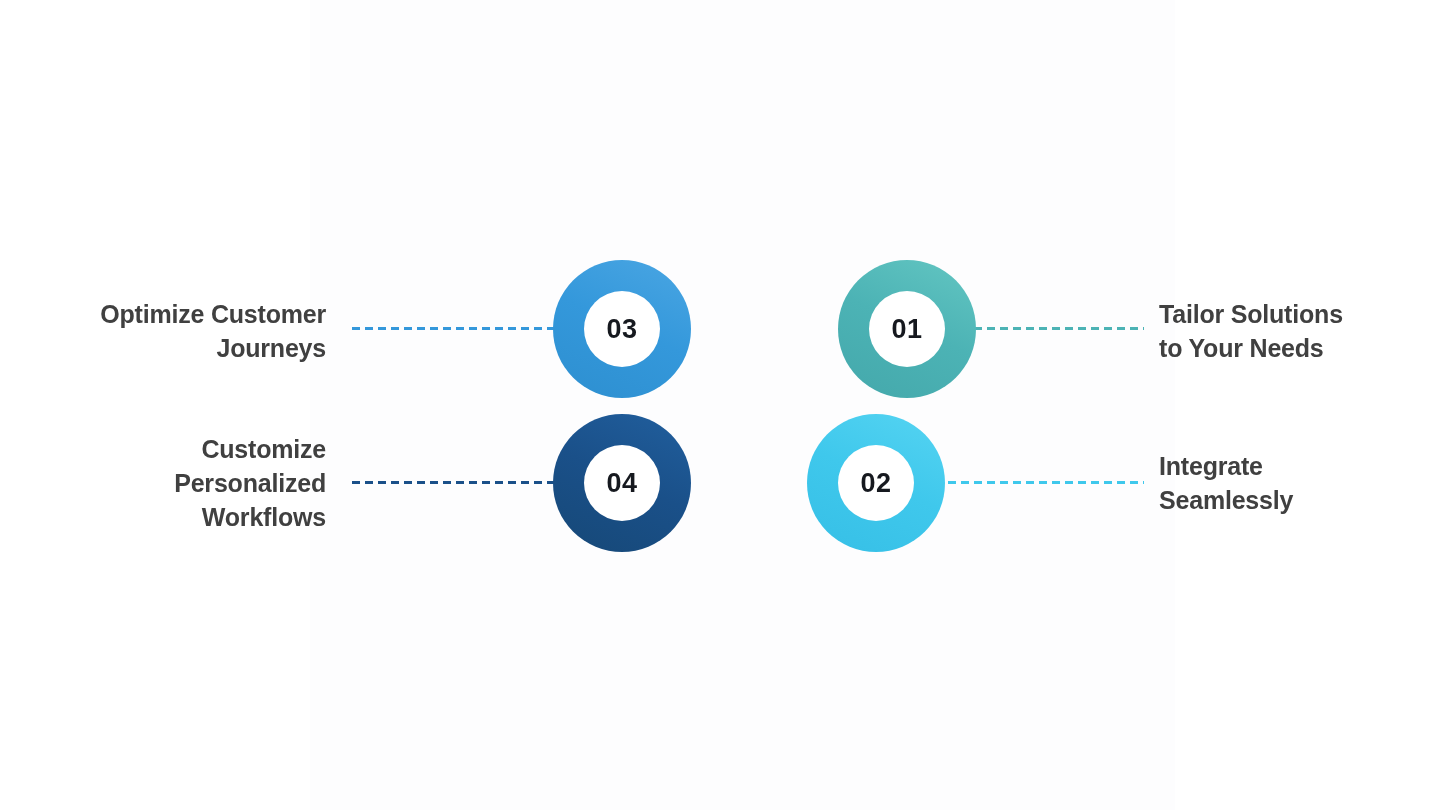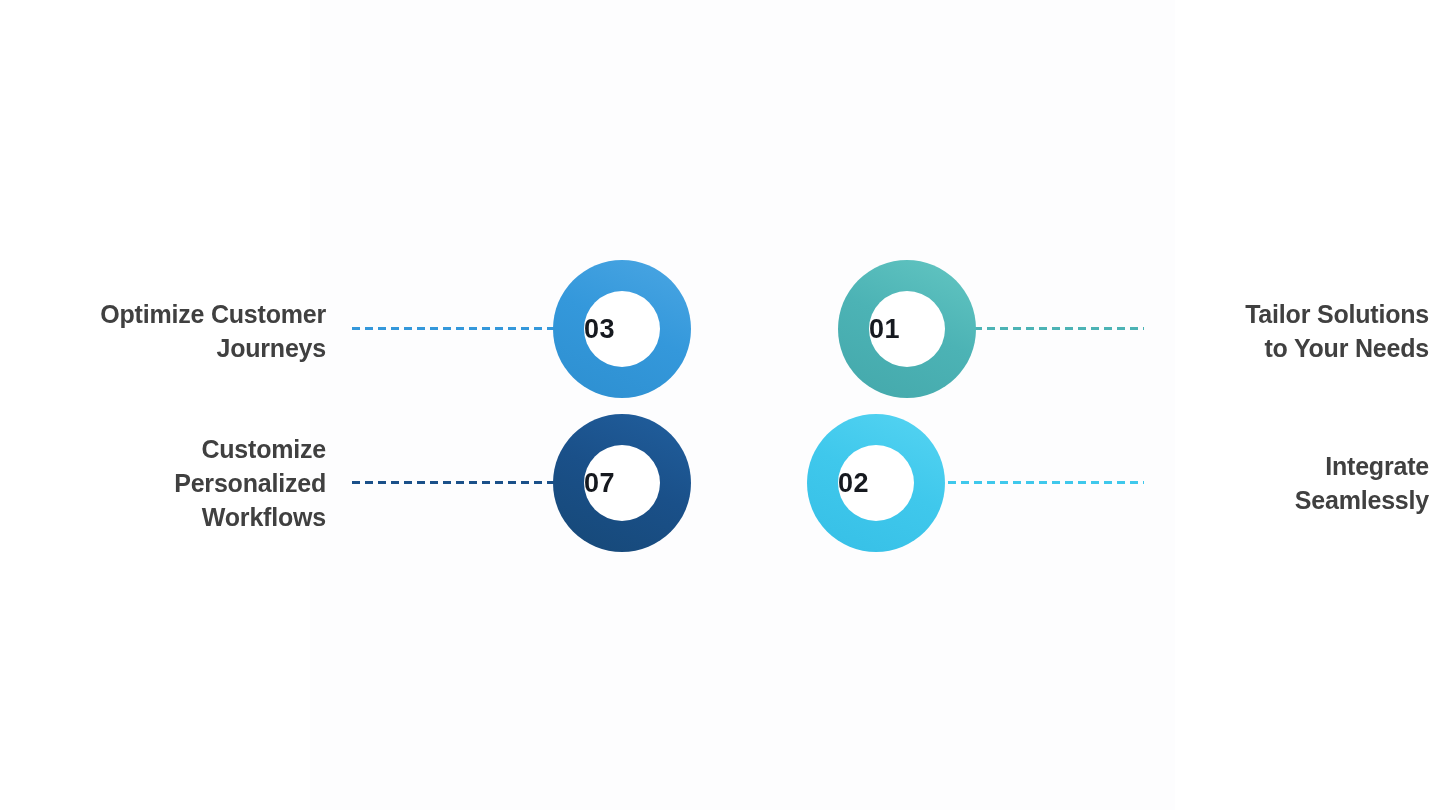--- a/index.html
+++ b/index.html
@@ -38,21 +38,21 @@
     font-weight: bold;
     line-height: 1.36;
     color: #404040;
     letter-spacing: -0.2px;
     white-space: pre-line;
   }
   .label.left {
     text-align: right;
   }
   .label.right {
-    text-align: right;
+    text-align: left;
   }
 
   #label-03 { left: 40px;   top: 297px; width: 286px; }
   #label-04 { left: 40px;   top: 432px; width: 286px; }
   #label-01 { left: 1159px; top: 297px; width: 270px; }
   #label-02 { left: 1159px; top: 449px; width: 270px; }
 
   
   .connector {
     position: absolute;
@@ -87,21 +87,21 @@
     align-items: center;
     justify-content: center;
   }
   .node .hole {
     width: 76px;
     height: 76px;
     border-radius: 50%;
     background: #ffffff;
     display: flex;
     align-items: center;
-    justify-content: flex-start;
+    justify-content: center;
   }
   .node .num {
     font-size: 27px;
     font-weight: bold;
     color: #16191f;
     letter-spacing: 0.5px;
   }
 
   #node-03 { left: 553px; top: 260px;
     background: linear-gradient(205deg, #4aa6e3 0%, #3498db 48%, #2d8fd0 100%); }
@@ -138,21 +138,21 @@
 Seamlessly</div>
 
   <div class="node" id="node-03">
     <div class="hole">
       <span class="num">03</span>
     </div>
   </div>
 
   <div class="node" id="node-04">
     <div class="hole">
-      <span class="num">07</span>
+      <span class="num">04</span>
     </div>
   </div>
 
   <div class="node" id="node-01">
     <div class="hole">
       <span class="num">01</span>
     </div>
   </div>
 
   <div class="node" id="node-02">

